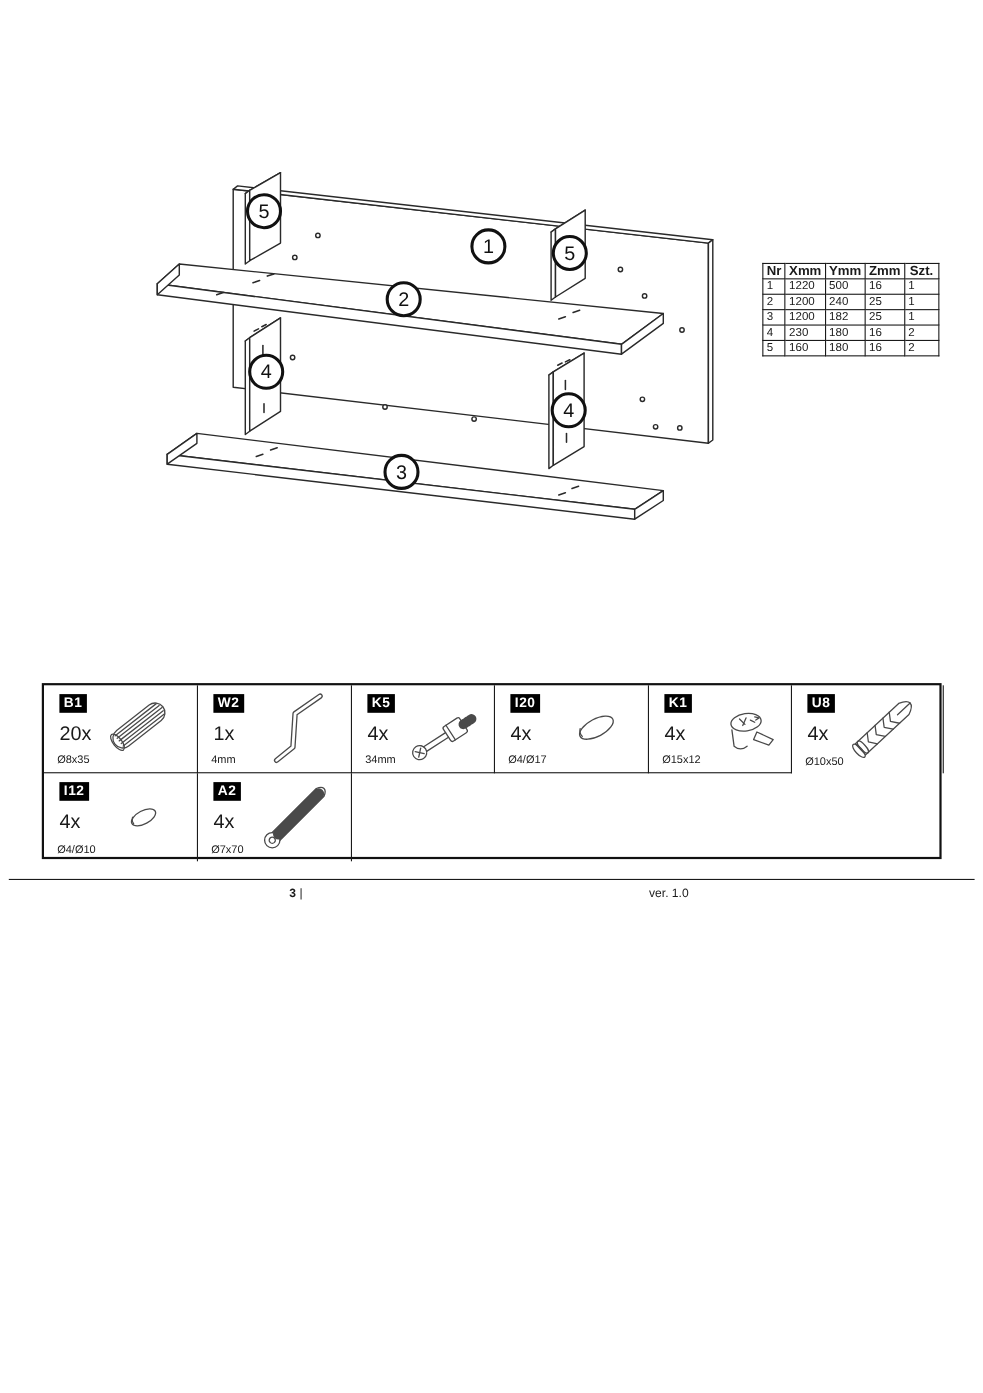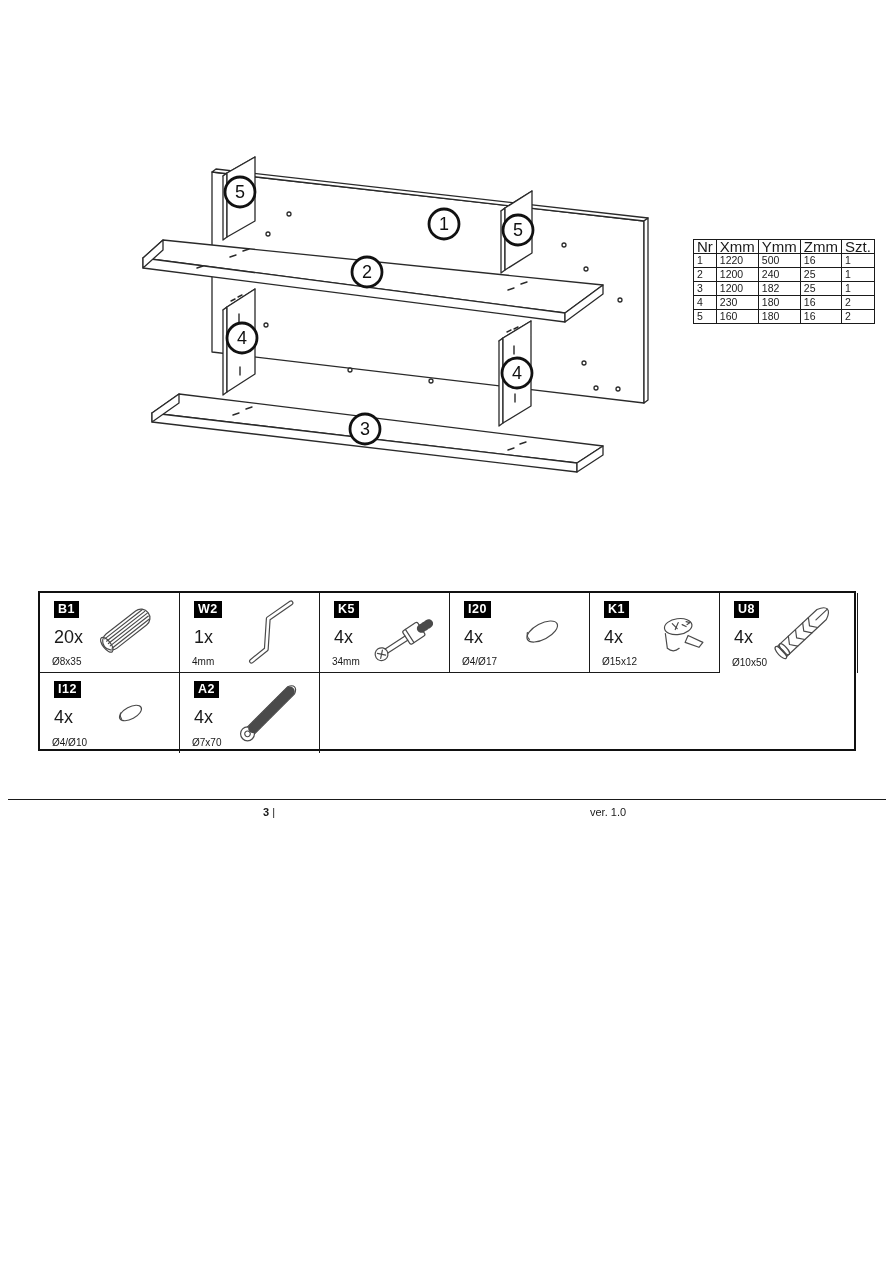--- a/index.html
+++ b/index.html
@@ -16,30 +16,30 @@
   .diagram circle.callout{fill:#fff;stroke:#111;stroke-width:2.8;}
   .diagram text{font-family:"Liberation Sans",sans-serif;font-size:18px;fill:#111;text-anchor:middle;}
   
   .parts-table{
     position:absolute;left:693px;top:239px;border-collapse:collapse;
     font-size:10.5px;line-height:11px;
   }
   .parts-table th,.parts-table td{
     border:1px solid #1a1a1a;padding:1px 3px;white-space:nowrap;
   }
-  .parts-table th{font-weight:normal;text-align:center;font-size:15px;}
+  .parts-table th{font-weight:bold;text-align:center;font-size:12px;}
   .parts-table td{text-align:left;}
   .parts-table td.c-nr{width:12px;}
   .parts-table td.c-x{width:28px;}
   .parts-table td.c-y{width:27px;}
   .parts-table td.c-z{width:26px;margin-left:27px;}
   .parts-table td.c-s{width:24px;}
   
   .hw-table{
-    position:absolute;left:38px;top:591px;width:818px;height:160px;
+    position:absolute;left:38px;top:621px;width:818px;height:160px;
     display:grid;grid-template-columns:140px 140px 130px 140px 130px 138px;
     grid-template-rows:80px 80px;border:2px solid #111;box-sizing:border-box;
   }
   .hw-cell{position:relative;border-right:1px solid #1a1a1a;box-sizing:border-box;}
   .hw-cell.r1{border-bottom:1px solid #1a1a1a;}
   .hw-cell.lastcol{border-right:none;}
   .hw-cell.empty{grid-column:5/7;border-right:none;}
   .hw-code{
     position:absolute;left:14px;top:8px;background:#000;color:#fff;
     font-weight:bold;font-size:12.5px;line-height:15px;padding:1px 4px;letter-spacing:.5px;

